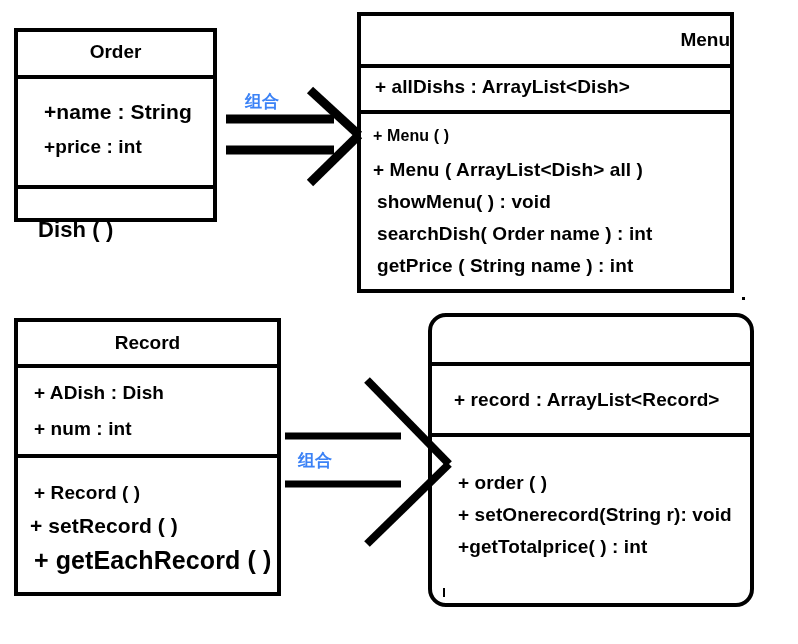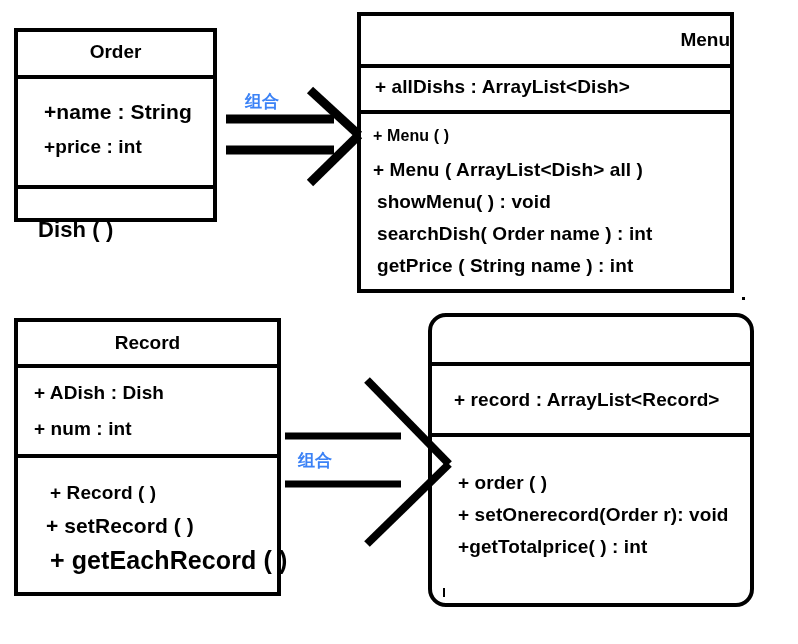--- a/index.html
+++ b/index.html
@@ -145,40 +145,40 @@
 
     <div class="uml-divider" style="top: 42px;"></div>
 
     <div class="uml-compartment" style="top: 46px; height: 86px;">
       <div class="uml-member" style="left: 16px; top: 14px; font-size: 19px;">+ ADish :  Dish</div>
       <div class="uml-member" style="left: 16px; top: 50px; font-size: 19px;">+ num  :  int</div>
     </div>
 
     <div class="uml-divider" style="top: 132px;"></div>
 
-    <div class="uml-compartment" style="top: 136px; height: 138px; margin-left: 16px;">
+    <div class="uml-compartment" style="top: 136px; height: 138px;">
       <div class="uml-member" style="left: 16px; top: 24px; font-size: 19px;">+ Record ( )</div>
       <div class="uml-member" style="left: 12px; top: 56px; font-size: 21px;">+ setRecord ( )</div>
       <div class="uml-member" style="left: 16px; top: 88px; font-size: 25px;">+ getEachRecord ( )</div>
     </div>
   </div>
 
   <div class="uml-class rounded" id="box-order">
 
     <div class="uml-divider" style="top: 45px;"></div>
 
     <div class="uml-compartment" style="top: 49px; height: 67px;">
       <div class="uml-member" style="left: 22px; top: 23px; font-size: 19px;">+ record : ArrayList&lt;Record&gt;</div>
     </div>
 
     <div class="uml-divider" style="top: 116px;"></div>
 
     <div class="uml-compartment" style="top: 120px; height: 168px;">
       <div class="uml-member" style="left: 26px; top: 35px; font-size: 19px; text-align: right;">+ order ( )</div>
-      <div class="uml-member" style="left: 26px; top: 67px; font-size: 19px;">+ setOnerecord(Order r): void</div>
+      <div class="uml-member" style="left: 26px; top: 67px; font-size: 19px;">+ setOnerecord(String r): void</div>
       <div class="uml-member" style="left: 26px; top: 99px; font-size: 19px;">+getTotalprice( ) :  int</div>
     </div>
   </div>
 
   <svg class="connector" id="conn-dish-menu" viewBox="0 0 150 110">
 
     <line x1="4" y1="33" x2="112" y2="33" stroke="#000000" stroke-width="9" stroke-linecap="butt"></line>
 
     <line x1="4" y1="64" x2="112" y2="64" stroke="#000000" stroke-width="9" stroke-linecap="butt"></line>
 

